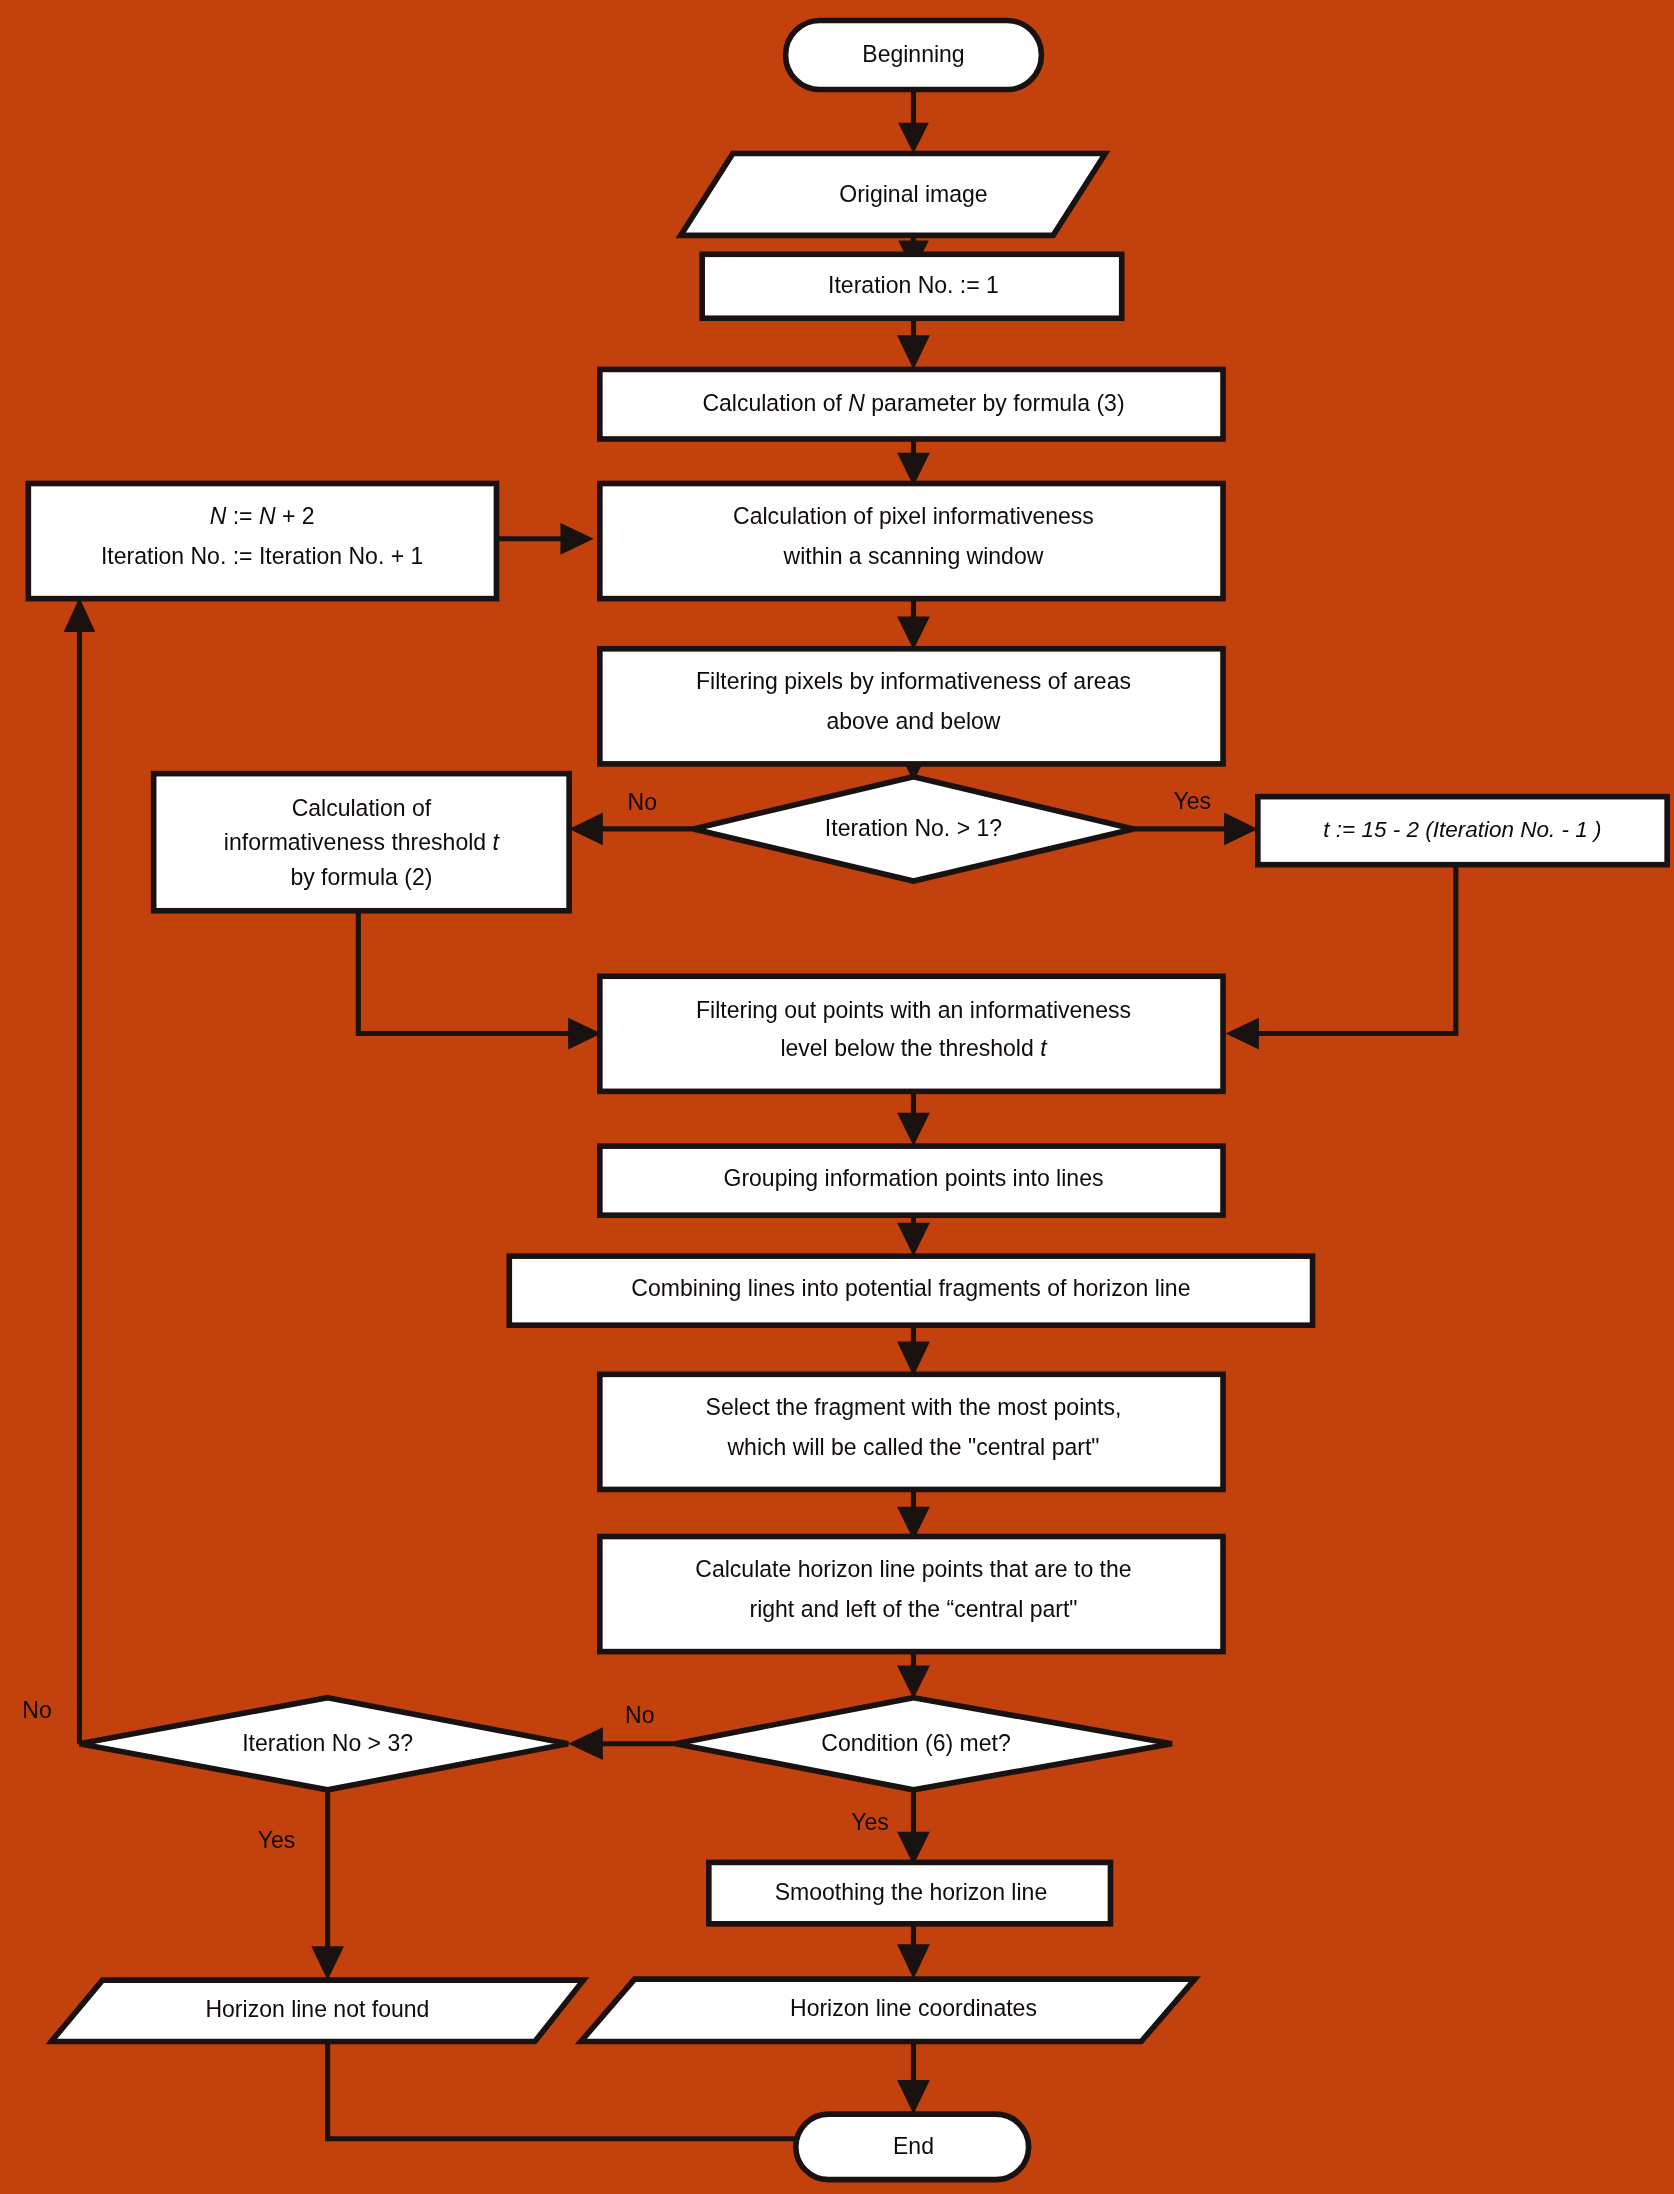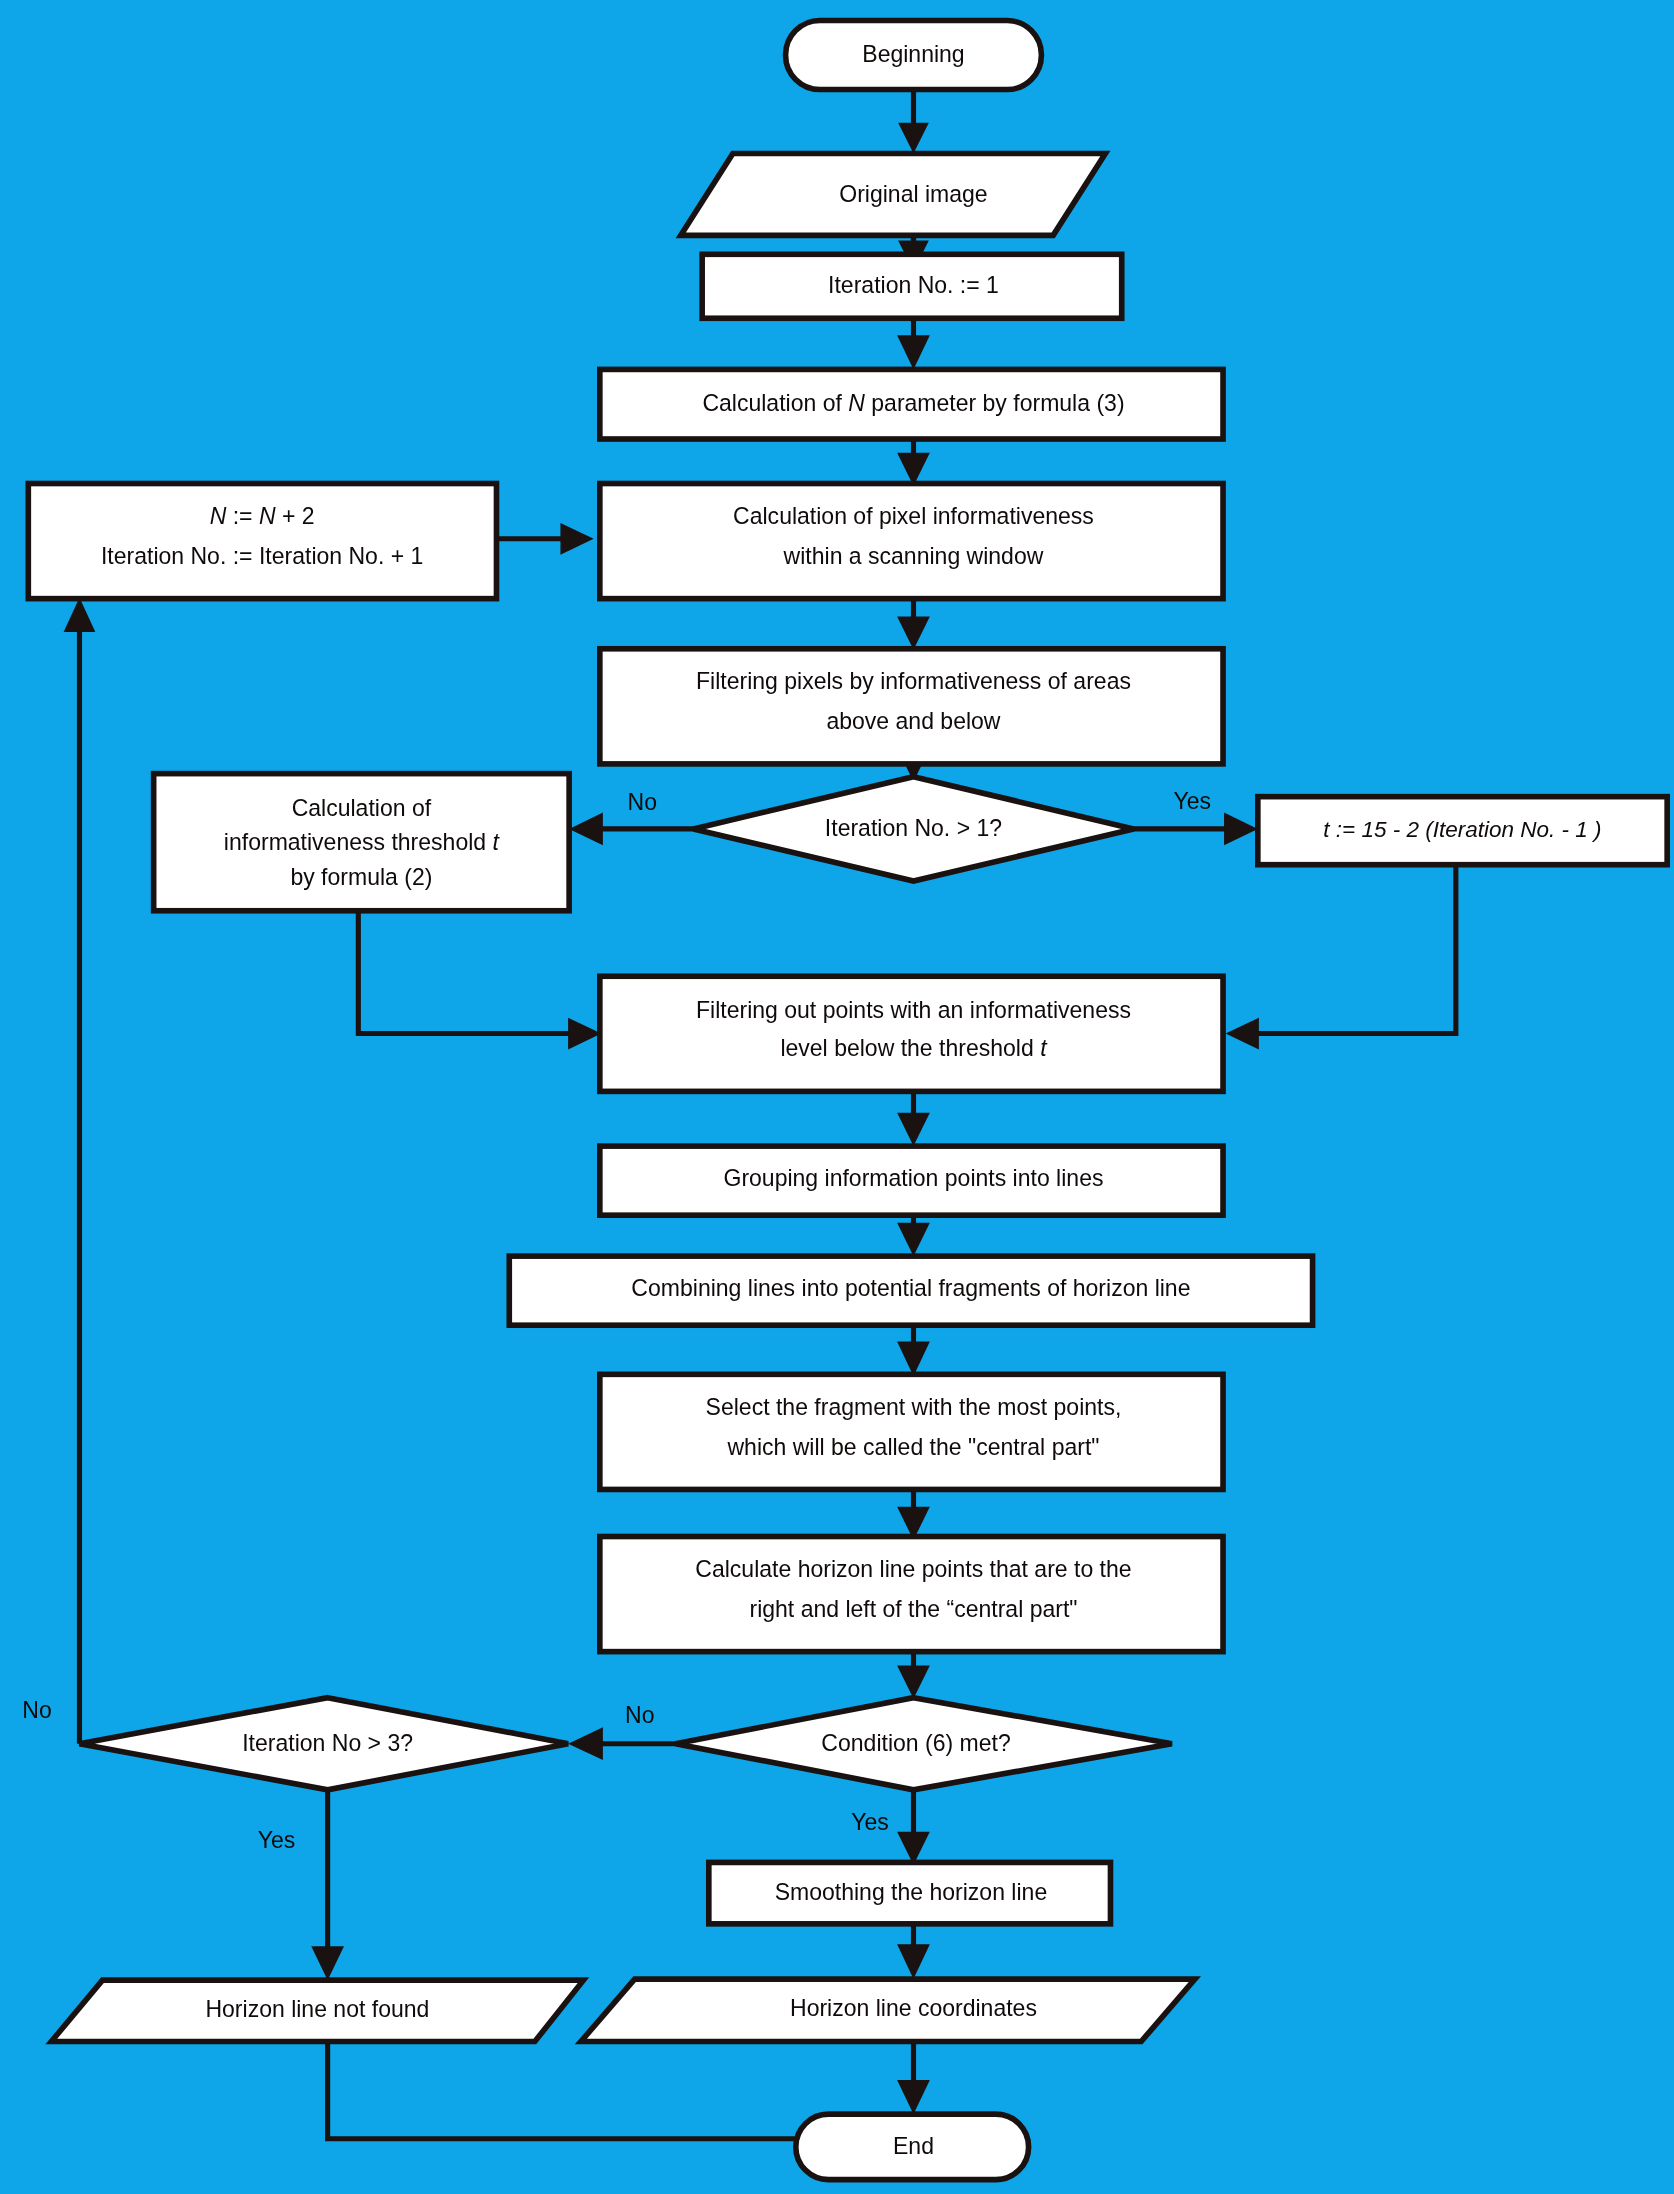--- a/index.html
+++ b/index.html
@@ -4,21 +4,21 @@
 <style>
   html, body {
     margin: 0;
     padding: 0;
     background: #ffffff;
   }
   #flowchart-root {
     position: relative;
     width: 1675px;
     height: 2194px;
-    background: #0ea5e9;
+    background: #c2410c;
     font-family: "Liberation Sans", sans-serif;
   }
   svg.fc {
     display: block;
     width: 1675px;
     height: 2194px;
   }
   .shape {
     fill: #ffffff;
     stroke: #1a1210;

